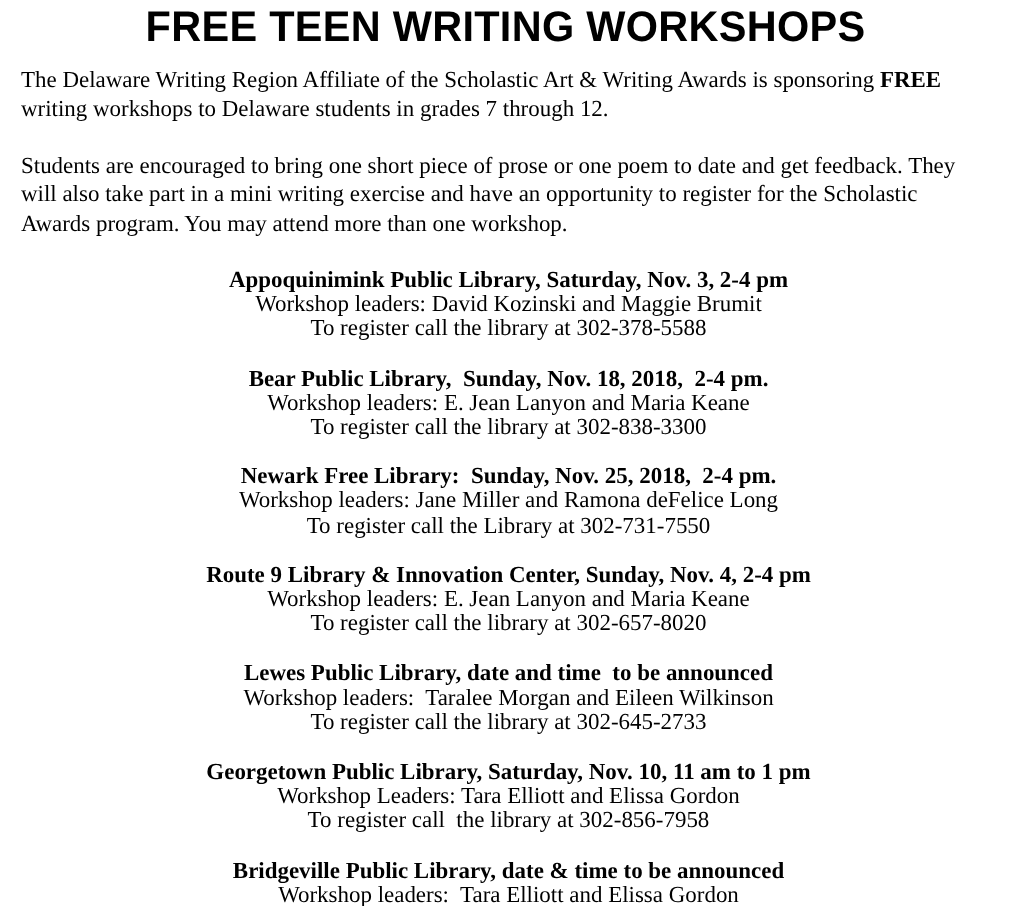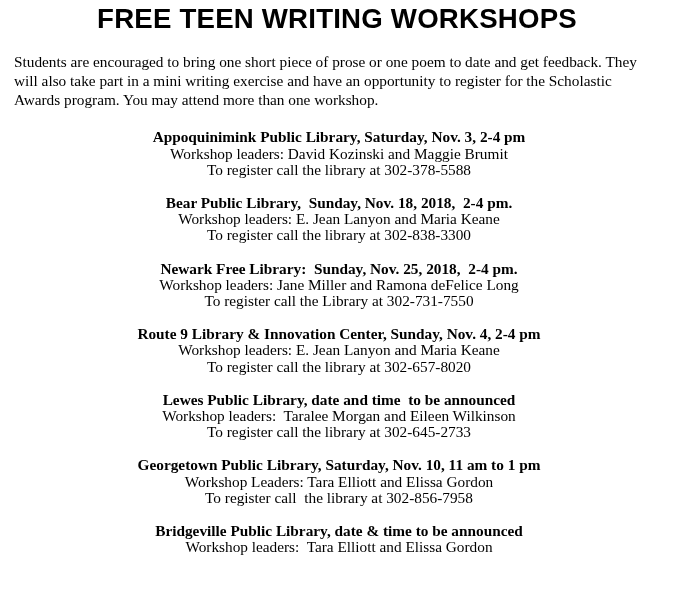--- a/index.html
+++ b/index.html
@@ -102,20 +102,21 @@
 </style>
 </head>
 <body>
 
 <div class="page">
 
   <h1 class="title">FREE TEEN WRITING WORKSHOPS</h1>
 
   <div class="intro-block">
 
+    <p class="para first"><span>The Delaware Writing Region Affiliate of the Scholastic Art &amp; Writing Awards is sponsoring </span><b class="bold-inline">FREE</b><span> writing workshops to Delaware students in grades 7 through 12.</span></p>
 
     <p class="para second">Students are encouraged to bring one short piece of prose or one poem to date and get feedback.  They will also take part in a mini writing exercise and have an opportunity to register for the Scholastic Awards program. You may attend more than one workshop.</p>
 
   </div>
 
   <ul class="workshops" id="workshop-list">
 
   <li class="workshop first-entry">
         <div class="wk-line wk-venue">Appoquinimink Public Library, Saturday, Nov. 3, 2-4 pm</div>
         <div class="wk-line wk-leaders">Workshop leaders: David Kozinski and Maggie Brumit</div>

